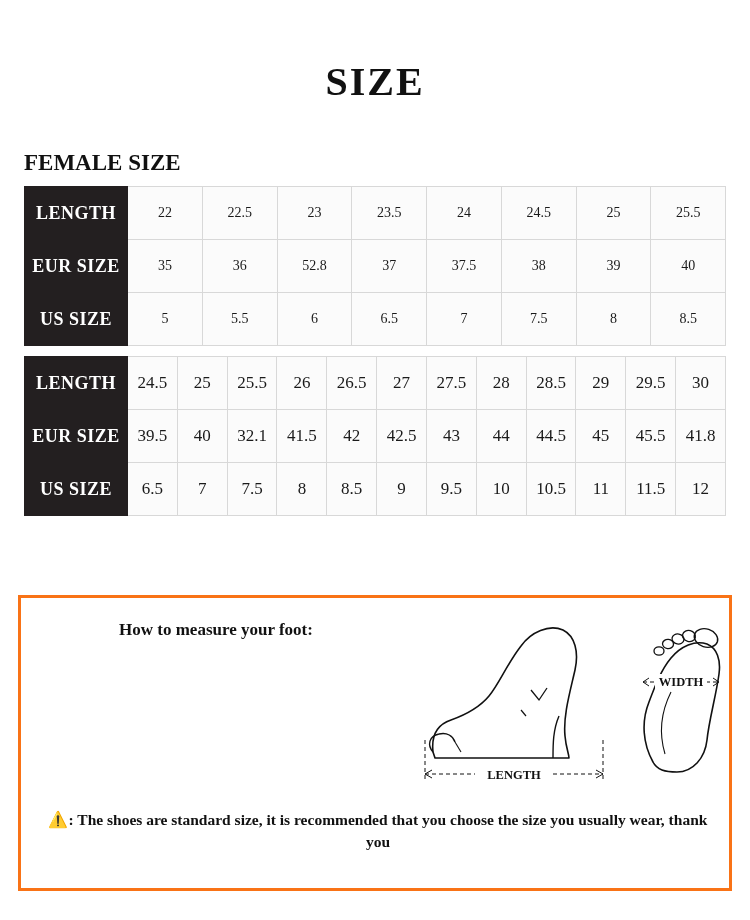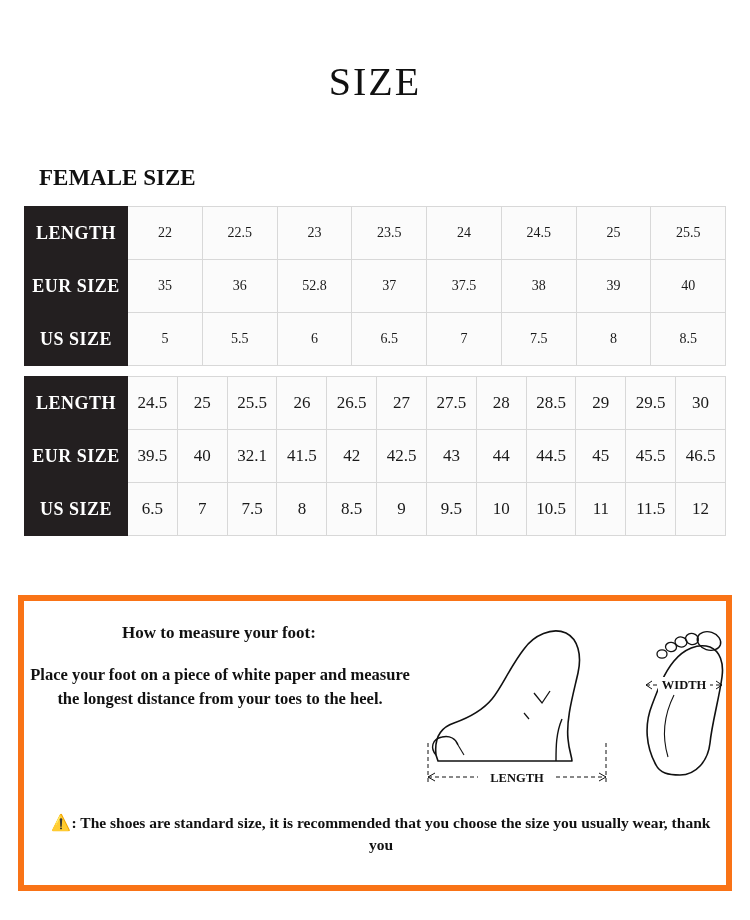--- a/index.html
+++ b/index.html
@@ -18,33 +18,33 @@
   .page {
     width: 750px;
     height: 920px;
     position: relative;
     box-sizing: border-box;
   }
   .main-title {
     text-align: center;
     font-family: "Liberation Serif", serif;
     font-size: 40px;
-    font-weight: normal;
+    font-weight: bold;
     letter-spacing: 2px;
     color: #111111;
     margin: 0;
     padding-top: 62px;
     line-height: 1;
   }
   .section-title {
     font-family: "Liberation Serif", serif;
     font-size: 23px;
     font-weight: bold;
     color: #111111;
-    margin: 15px;
+    margin: 0;
     padding-left: 24px;
   }
   .female-title-wrap { padding-top: 48px; }
   .male-title-wrap { padding-top: 30px; }
 
   table.size-table {
     border-collapse: collapse;
     margin: 10px auto 0 auto;
     width: 702px;
     table-layout: fixed;
@@ -71,21 +71,21 @@
   
   #male-table td { height: 50px; font-size: 17px; }
   #male-table td.row-head { font-size: 18px; width: 100px; }
 
   .measure-box {
     position: absolute;
     left: 18px;
     top: 595px;
     width: 714px;
     height: 296px;
-    border: 6px solid #f97316;
+    border: 3px solid #f97316;
     box-sizing: border-box;
     background: #ffffff;
   }
   .measure-inner {
     position: relative;
     width: 100%;
     height: 100%;
   }
   .howto-title {
     position: absolute;
@@ -210,21 +210,21 @@
         <td>40</td>
         <td>32.1</td>
         <td>41.5</td>
         <td>42</td>
         <td>42.5</td>
         <td>43</td>
         <td>44</td>
         <td>44.5</td>
         <td>45</td>
         <td>45.5</td>
-        <td>46.5</td>
+        <td>41.8</td>
       </tr>
       <tr>
         <td class="row-head">US SIZE</td>
         <td>6.5</td>
         <td>7</td>
         <td>7.5</td>
         <td>8</td>
         <td>8.5</td>
         <td>9</td>
         <td>9.5</td>
@@ -233,21 +233,20 @@
         <td>11</td>
         <td>11.5</td>
         <td>12</td>
       </tr>
     </tbody>
   </table>
 
   <div class="measure-box">
     <div class="measure-inner">
       <div class="howto-title">How to measure your foot:</div>
-      <div class="howto-body">Place your foot on a piece of white paper and measure the longest distance from your toes to the heel.</div>
 
       <svg class="foot-art" viewBox="0 0 330 190">
 
         <path d="M30 140 C 28 122, 36 112, 48 108 C 62 103, 76 96, 86 84 C 96 72, 104 52, 118 34 C 128 20, 146 12, 160 18 C 172 24, 176 40, 172 58 C 167 80, 160 104, 162 124 C 163 136, 166 142, 166 146 L 32 146 Z" fill="none" stroke="#111111" stroke-width="1.6" stroke-linejoin="round"></path>
 
         <path d="M150 146 C 150 132, 150 118, 156 104" fill="none" stroke="#111111" stroke-width="1.4"></path>
 
         <path d="M128 78 l 8 10 l 8 -12" fill="none" stroke="#111111" stroke-width="1.3"></path>
         <path d="M118 98 l 5 6" fill="none" stroke="#111111" stroke-width="1.2"></path>
 

